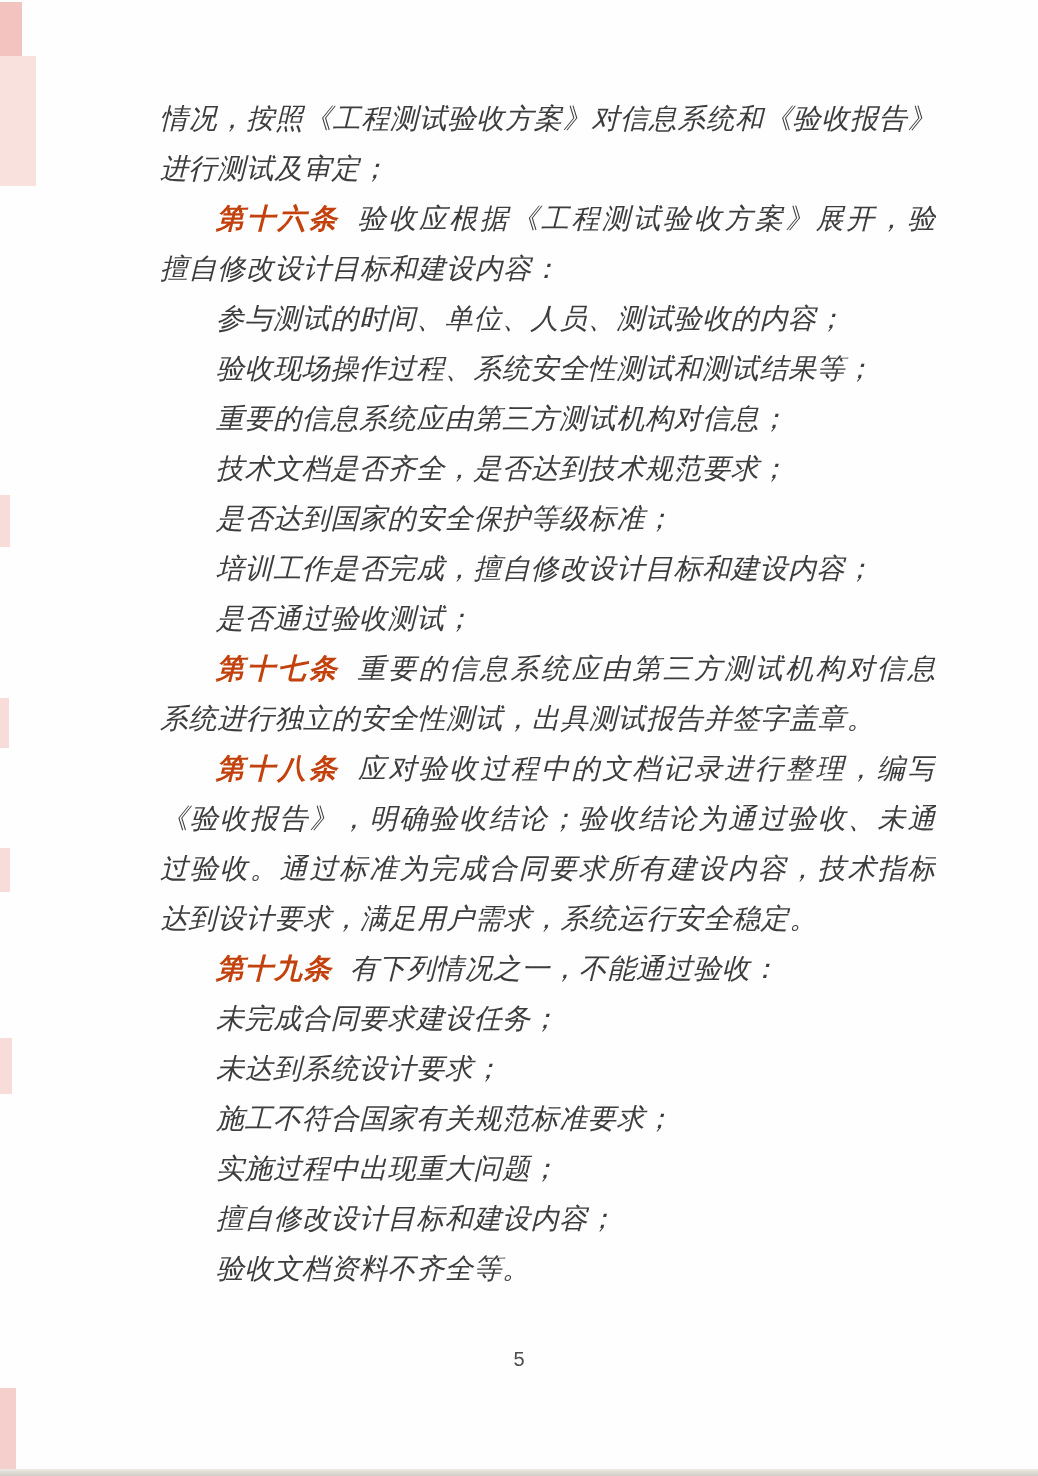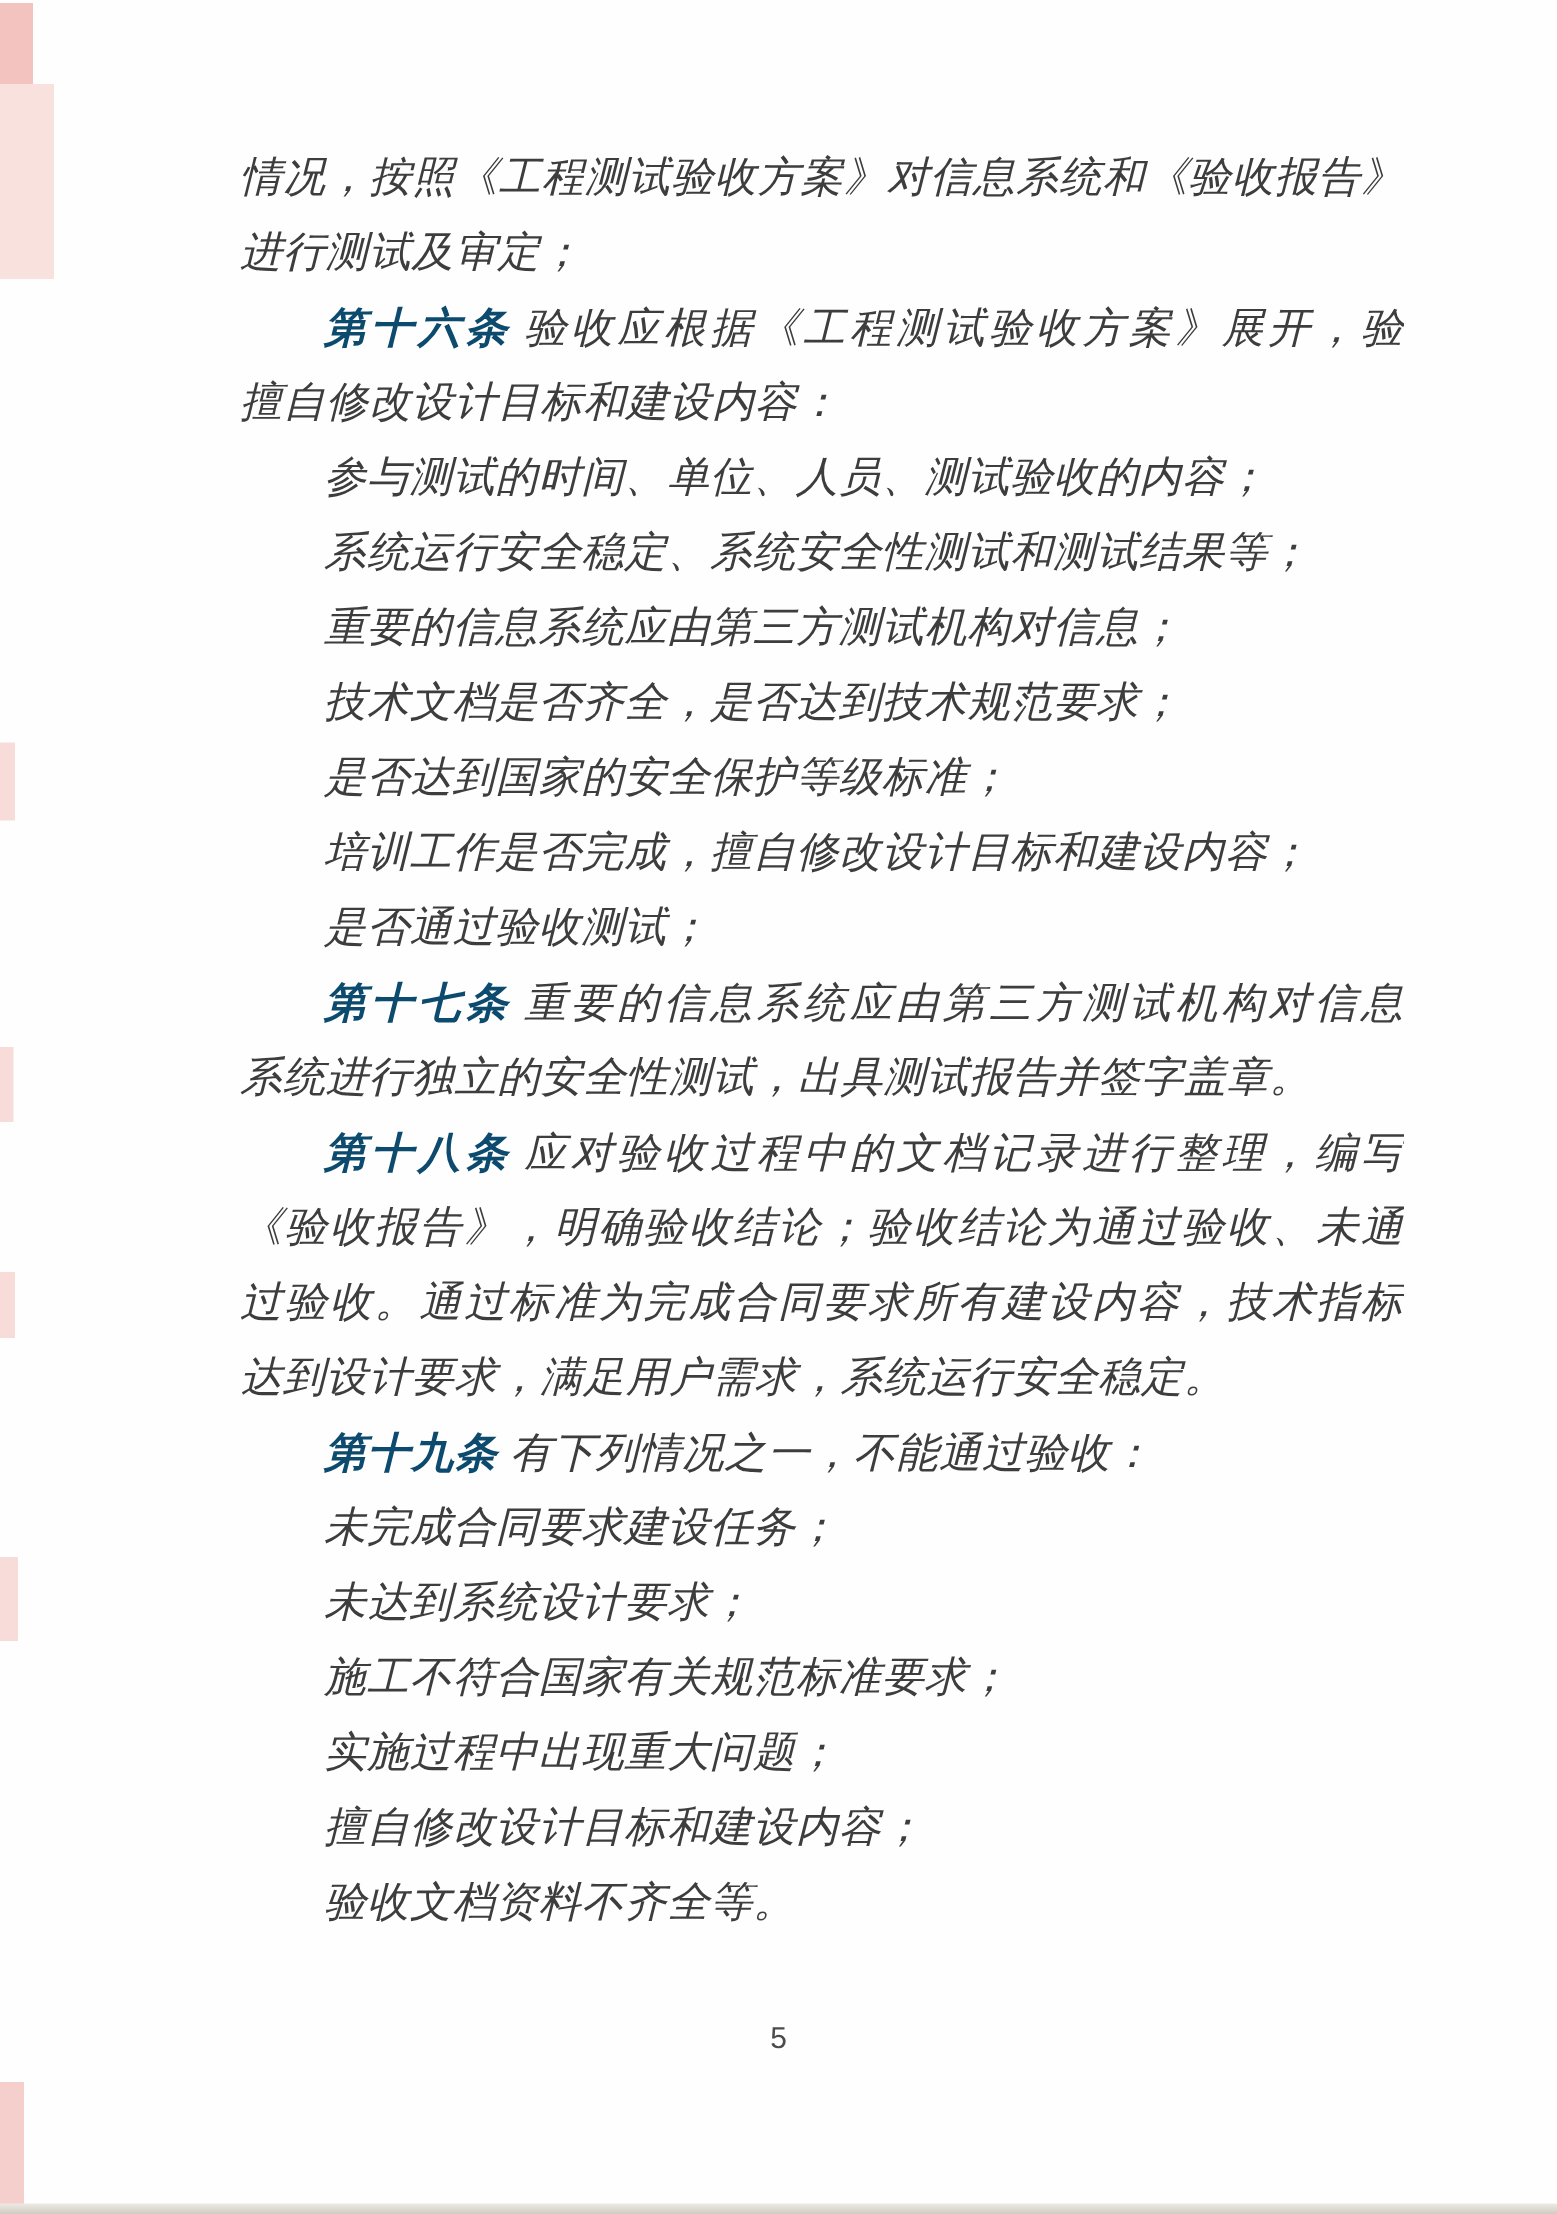--- a/index.html
+++ b/index.html
@@ -28,23 +28,23 @@
     font-style: italic;
   }
   .line.fill {
     text-align: justify;
     text-align-last: justify;
   }
   .line.indent { padding-left: 56px; }
   .lead {
     font-family: "Liberation Sans", "DejaVu Sans", sans-serif;
     font-weight: bold;
-    color: #0c4a6e;
+    color: #c2410c;
     letter-spacing: 1px;
-    margin-right: 8px;
+    margin-right: 18px;
   }
   .page-number {
     position: absolute;
     top: 1348px;
     left: 0;
     width: 100%;
     text-align: center;
     font-size: 20px;
     color: #4c4c4c;
     font-family: "Liberation Sans", "DejaVu Sans", sans-serif;
@@ -76,21 +76,21 @@
   <div class="scan-mark m5"></div>
   <div class="scan-mark m6"></div>
   <div class="scan-mark m7"></div>
 
   <div class="content">
       <div class="line fill">情况，按照《工程测试验收方案》对信息系统和《验收报告》</div>
       <div class="line">进行测试及审定；</div>
       <div class="line fill indent"><span class="lead">第十六条</span>验收应根据《工程测试验收方案》展开，验</div>
       <div class="line">擅自修改设计目标和建设内容：</div>
       <div class="line indent">参与测试的时间、单位、人员、测试验收的内容；</div>
-      <div class="line indent">系统运行安全稳定、系统安全性测试和测试结果等；</div>
+      <div class="line indent">验收现场操作过程、系统安全性测试和测试结果等；</div>
       <div class="line indent">重要的信息系统应由第三方测试机构对信息；</div>
       <div class="line indent">技术文档是否齐全，是否达到技术规范要求；</div>
       <div class="line indent">是否达到国家的安全保护等级标准；</div>
       <div class="line indent">培训工作是否完成，擅自修改设计目标和建设内容；</div>
       <div class="line indent">是否通过验收测试；</div>
       <div class="line fill indent"><span class="lead">第十七条</span>重要的信息系统应由第三方测试机构对信息</div>
       <div class="line">系统进行独立的安全性测试，出具测试报告并签字盖章。</div>
       <div class="line fill indent"><span class="lead">第十八条</span>应对验收过程中的文档记录进行整理，编写</div>
       <div class="line fill">《验收报告》，明确验收结论；验收结论为通过验收、未通</div>
       <div class="line fill">过验收。通过标准为完成合同要求所有建设内容，技术指标</div>

